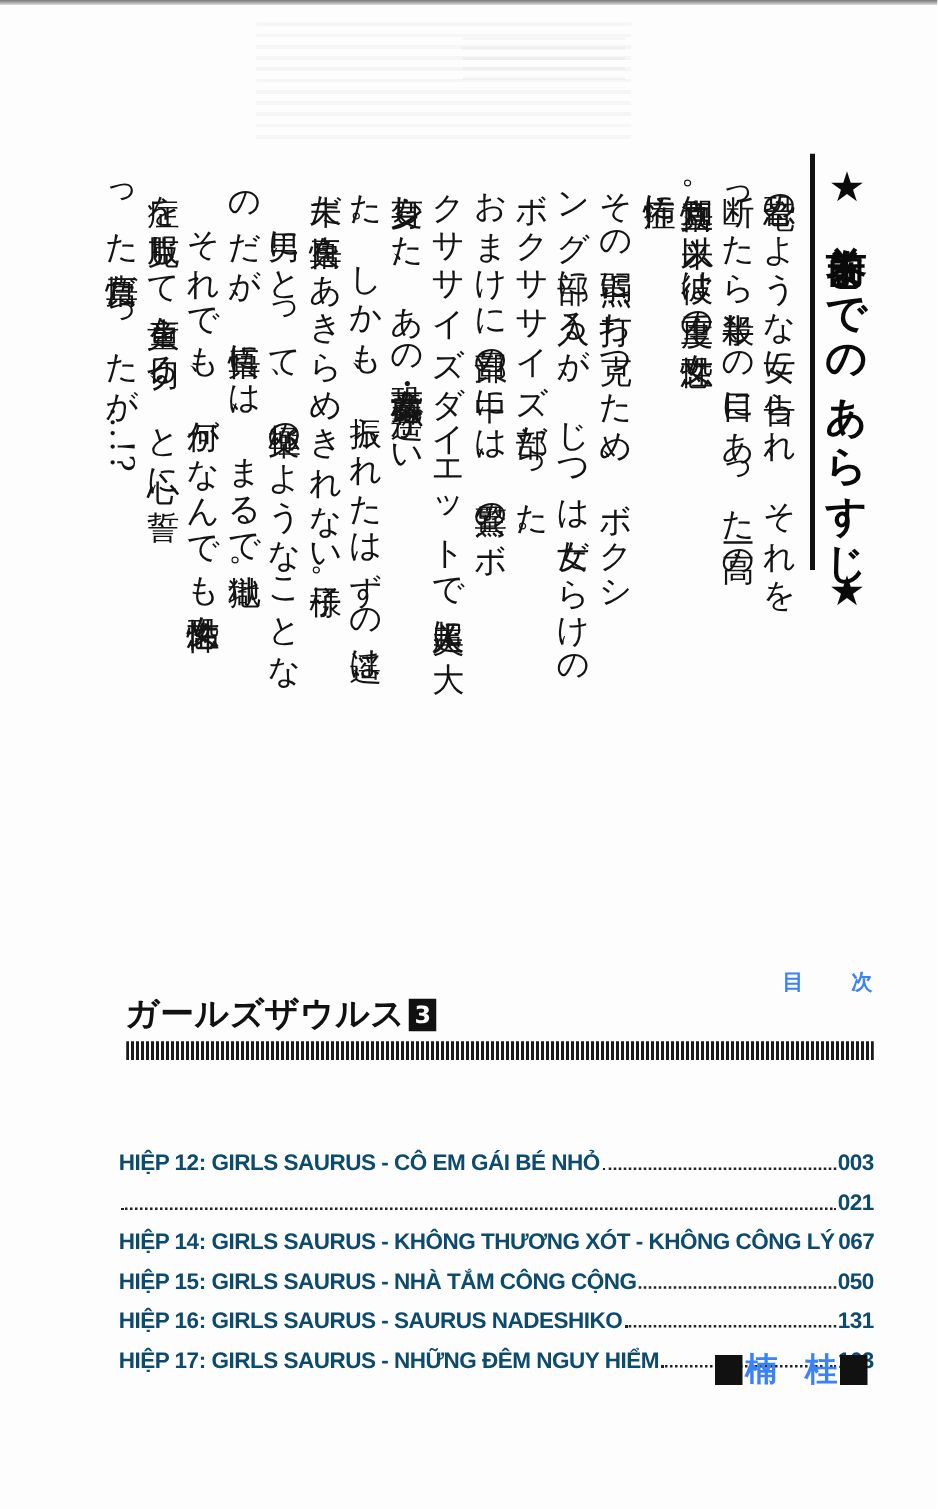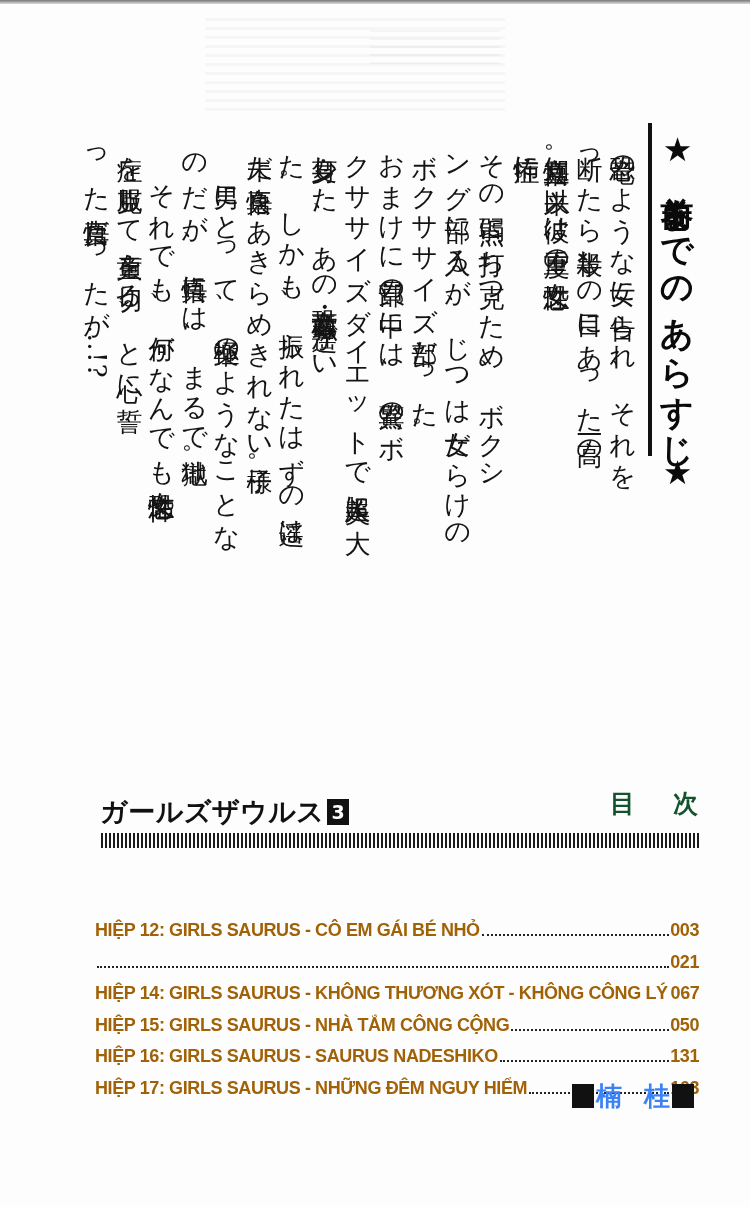--- a/index.html
+++ b/index.html
@@ -94,28 +94,28 @@
       margin-left: 3px;
       background: #111;
       color: #fff;
       font-size: 19px;
       line-height: 26px;
       text-align: center;
       font-weight: bold;
     }
     .toc-label {
       position: absolute;
-      right: 52px; top: 788px;
-      font-family: "DejaVu Sans", sans-serif;
-      font-weight: bold;
-      font-size: 25px;
+      right: 52px; top: 770px;
+      font-family: "DejaVu Sans", sans-serif;
+      font-weight: bold;
+      font-size: 17px;
       line-height: 32px;
       letter-spacing: 38px;
       margin-right: -38px;
-      color: #14532d;
+      color: #3b82f6;
     }
     .barcode-rule {
       position: absolute;
       left: 101px; top: 833px;
       width: 598px; height: 15px;
       background: repeating-linear-gradient(to right, #1a1a1a 0 2px, transparent 2px 4px);
     }
 
     
     .toc-list {
@@ -124,21 +124,21 @@
       width: 604px;
     }
     .toc-row {
       display: flex;
       align-items: baseline;
       height: 31.5px;
       font-family: "Liberation Sans", sans-serif;
       font-weight: bold;
       font-size: 18px;
       letter-spacing: -0.4px;
-      color: #a16207;
+      color: #0c4a6e;
       white-space: nowrap;
     }
     .toc-text { flex: 0 0 auto; }
     .toc-dots {
       flex: 1 1 auto;
       border-bottom: 2px dotted #222;
       margin: 0 1px 4px 2px;
       height: 1px;
     }
     .toc-page { flex: 0 0 auto; margin-top: 40px; }

